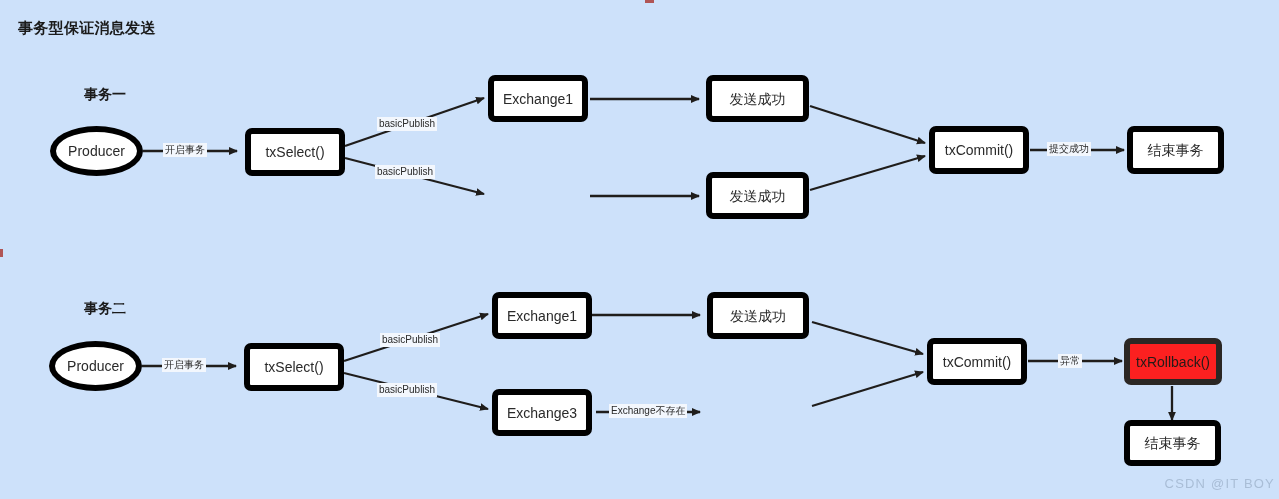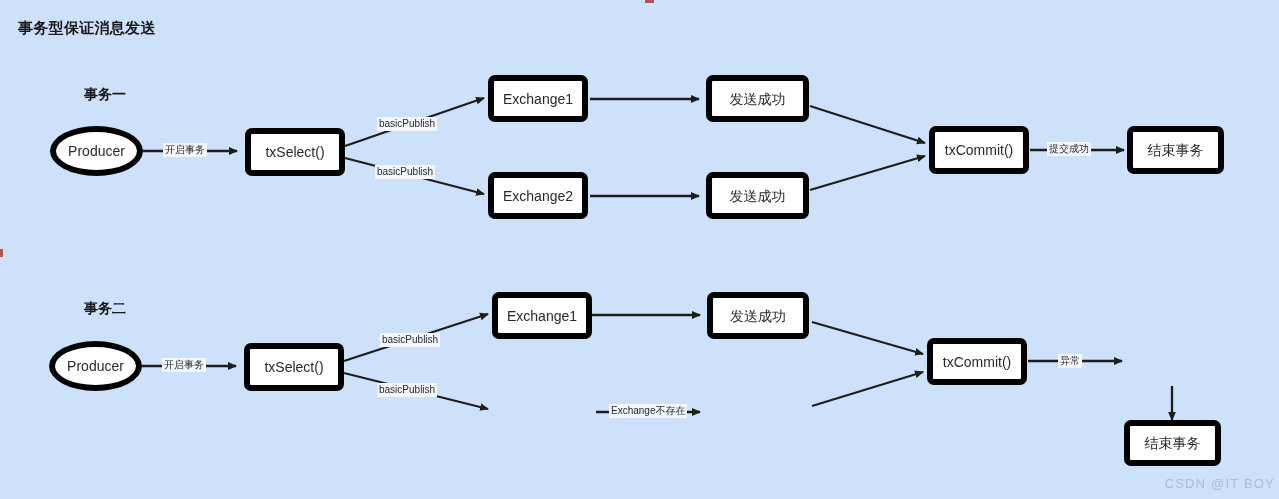--- a/index.html
+++ b/index.html
@@ -133,31 +133,32 @@
   </svg>
 
   <div class="title">事务型保证消息发送</div>
 
   <div class="swim-label" style="left:84px; top:86px;">事务一</div>
   <div class="swim-label" style="left:84px; top:300px;">事务二</div>
 
   <div class="node ellipse" style="left:50px; top:126px; width:93px; height:50px;">Producer</div>
   <div class="node" style="left:245px; top:128px; width:100px; height:48px;">txSelect()</div>
   <div class="node" style="left:488px; top:75px; width:100px; height:47px;">Exchange1</div>
-  <div class="node" style="left:488px; top:172px; width:100px; height:47px;">Exchange2</div>
   <div class="node" style="left:706px; top:75px; width:103px; height:47px;">发送成功</div>
   <div class="node" style="left:706px; top:172px; width:103px; height:47px;">发送成功</div>
   <div class="node" style="left:929px; top:126px; width:100px; height:48px;">txCommit()</div>
   <div class="node" style="left:1127px; top:126px; width:97px; height:48px;">结束事务</div>
 
   <div class="node ellipse" style="left:49px; top:341px; width:93px; height:50px;">Producer</div>
   <div class="node" style="left:244px; top:343px; width:100px; height:48px;">txSelect()</div>
   <div class="node" style="left:492px; top:292px; width:100px; height:47px;">Exchange1</div>
+  <div class="node" style="left:492px; top:389px; width:100px; height:47px;">Exchange3</div>
   <div class="node" style="left:707px; top:292px; width:102px; height:47px;">发送成功</div>
   <div class="node" style="left:927px; top:338px; width:100px; height:47px;">txCommit()</div>
+  <div class="node danger" style="left:1124px; top:338px; width:98px; height:47px;">txRollback()</div>
   <div class="node" style="left:1124px; top:420px; width:97px; height:46px;">结束事务</div>
 
   <div class="edge-label" style="left:163px; top:143px;">开启事务</div>
   <div class="edge-label" style="left:377px; top:117px;">basicPublish</div>
   <div class="edge-label" style="left:375px; top:165px;">basicPublish</div>
   <div class="edge-label" style="left:1047px; top:142px;">提交成功</div>
 
   <div class="edge-label" style="left:162px; top:358px;">开启事务</div>
   <div class="edge-label" style="left:380px; top:333px;">basicPublish</div>
   <div class="edge-label" style="left:377px; top:383px;">basicPublish</div>

